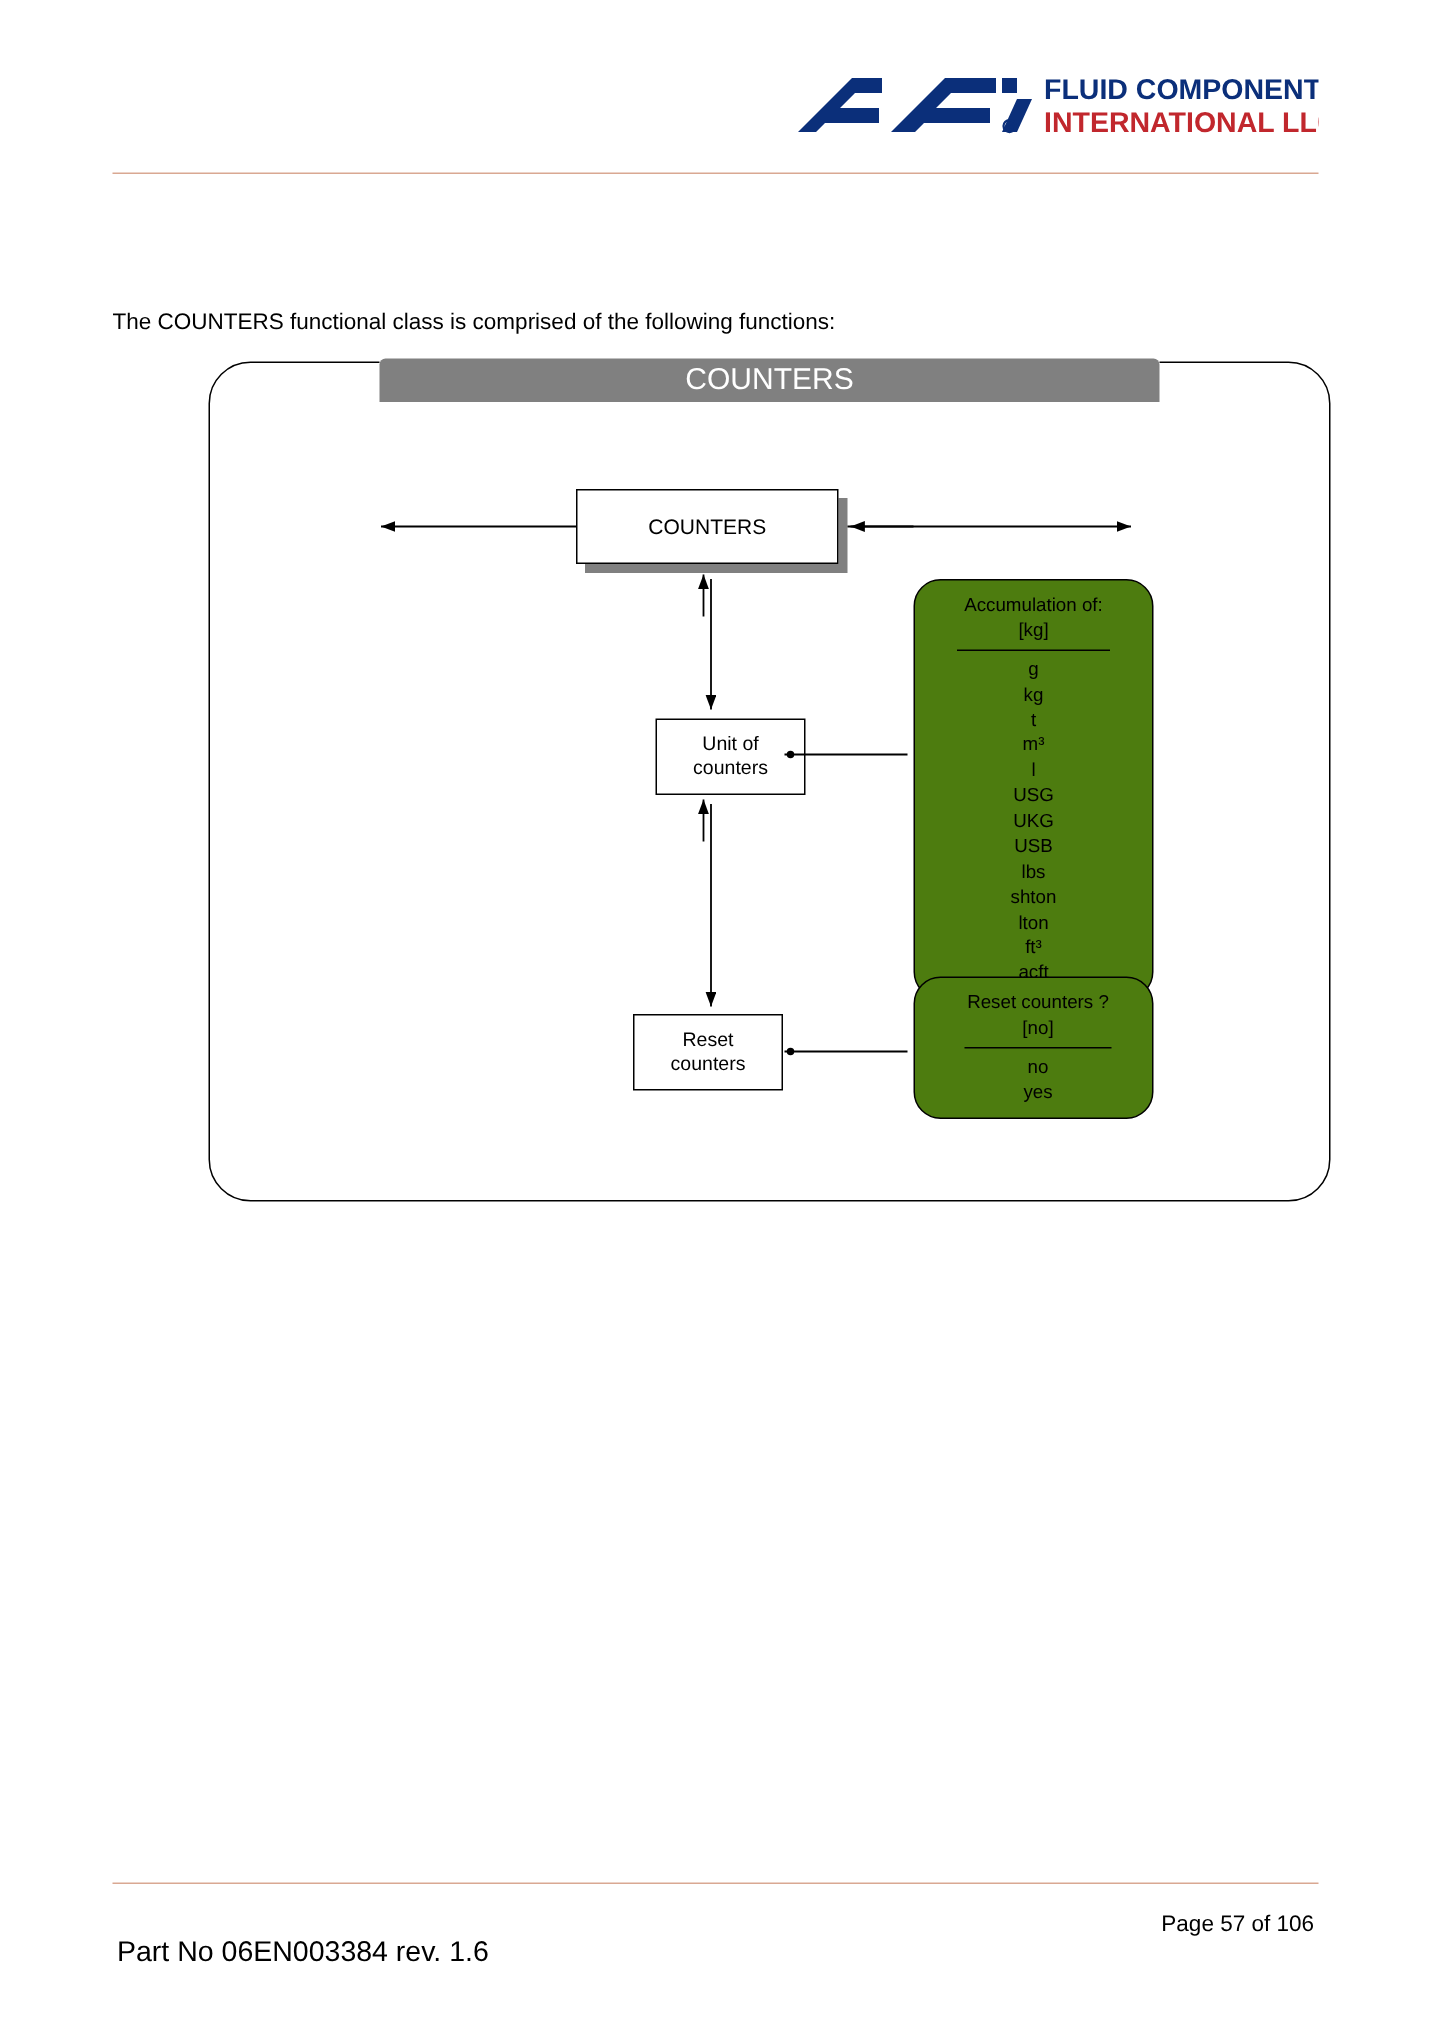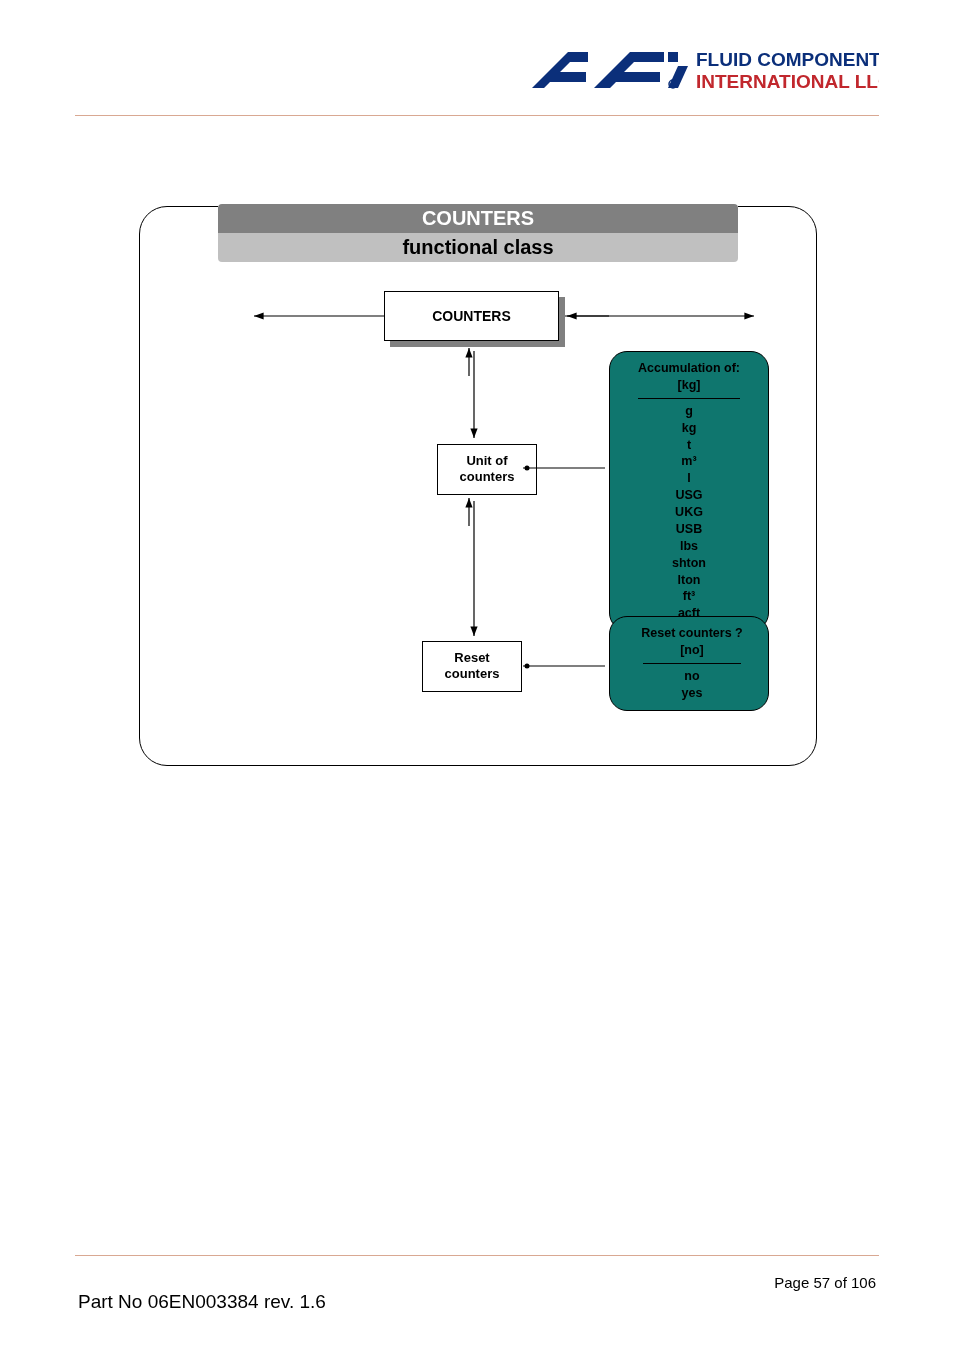--- a/index.html
+++ b/index.html
@@ -19,24 +19,23 @@
   }
   .header-logo {
     text-align: right;
     margin-bottom: 12px;
   }
   .logo-svg { display: inline-block; }
   .hr-top { border: none; border-top: 1.5px solid #d9a892; margin-bottom: 90px; }
   .intro { margin-bottom: 18px; font-size: 15px; }
   .diagram-wrap {
     position: relative;
-    width: 678px;
+    width: 748px;
     height: 560px;
     margin-left: 64px;
-    font-weight: bold;
   }
   .outer-box {
     position: absolute;
     left: 0; top: 0; right: 0; bottom: 0;
     border: 1.5px solid #000;
     border-radius: 28px;
   }
   .title-bar {
     position: absolute;
     top: -2px;
@@ -94,21 +93,21 @@
     text-align: center;
     font-size: 13px;
     padding: 8px 4px;
     line-height: 1.25;
   }
   .unit-box { left: 298px; top: 238px; }
   .reset-box { left: 283px; top: 435px; }
   
   .bubble {
     position: absolute;
-    background: #0f766e;
+    background: #4d7c0f;
     border: 1.5px solid #000;
     border-radius: 18px;
     width: 160px;
     text-align: center;
     font-size: 12.5px;
     padding: 8px 6px;
     line-height: 1.35;
   }
   .bubble hr {
     border: none;
@@ -165,27 +164,27 @@
         <polygon points="144,48 154,26 164,26 154,48" fill="#0b2f7a"></polygon>
         <circle cx="149" cy="44" r="4" fill="none" stroke="#0b2f7a" stroke-width="1.5"></circle>
         <text x="148" y="47" font-size="6" fill="#0b2f7a" font-family="Arial">R</text>
       </g>
       <text x="172" y="26" font-family="Arial Black, Arial" font-weight="900" font-size="19" fill="#0b2f7a">FLUID COMPONENTS</text>
       <text x="172" y="48" font-family="Arial Black, Arial" font-weight="900" font-size="19" fill="#c1272d">INTERNATIONAL LLC</text>
     </svg>
   </div>
   <hr class="hr-top">
 
+  <p class="intro">The COUNTERS functional class is comprised of the following functions:</p>
 
   <div class="diagram-wrap">
     <div class="outer-box"></div>
 
     <div class="title-bar">
       <div class="t1">COUNTERS</div>
-      <div class="t2">functional class</div>
     </div>
 
     <div class="counters-box">
       <div class="counters-shadow"></div>
       <div class="counters-top">COUNTERS</div>
     </div>
 
     <div class="small-box unit-box">
       <span>Unit of</span><br>
       <span>counters</span>

